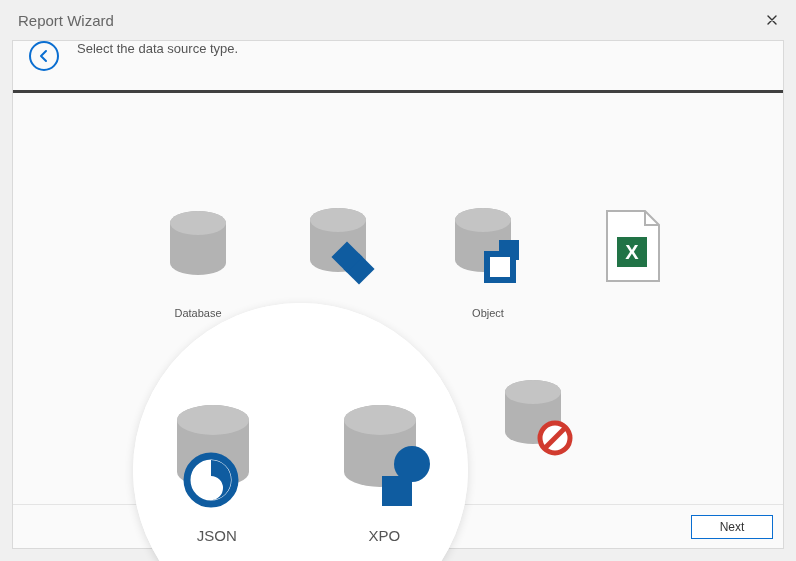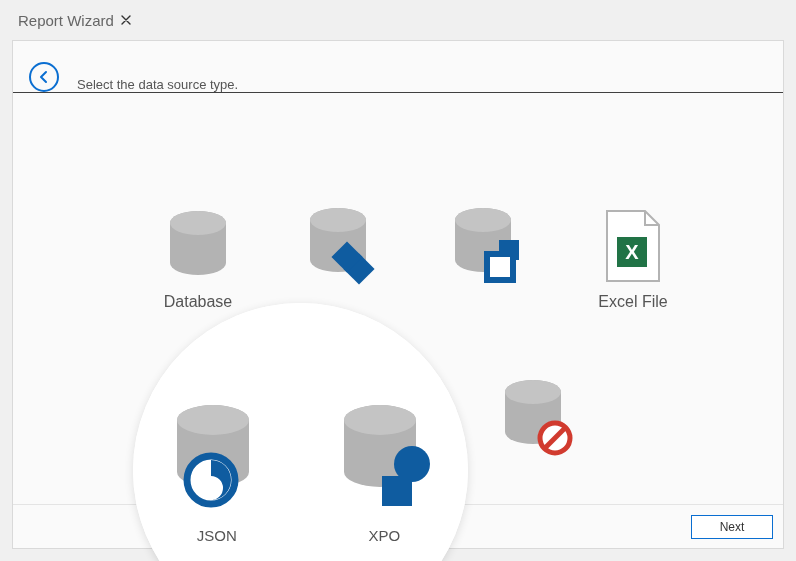--- a/index.html
+++ b/index.html
@@ -12,44 +12,44 @@
     color: #555;
     overflow: hidden;
     position: relative;
   }
 
   
   .title-bar {
     height: 40px;
     display: flex;
     align-items: center;
-    justify-content: flex-start;
+    justify-content: space-between;
     padding: 0 12px 0 18px;
   }
   .title-bar .title { color: #666; font-size: 15px; }
   .title-bar .close {
     font-size: 15px; cursor: pointer; color: #333; width: 24px; height: 24px;
     display: flex; align-items: center; justify-content: center;
   }
 
   
   .panel {
     position: absolute;
     left: 12px; right: 12px; top: 40px; bottom: 12px;
     background: #FAFAFA;
     border: 1px solid #D9D9D9;
   }
 
   
   .panel-header {
     height: 52px;
     display: flex;
-    align-items: flex-end;
+    align-items: flex-start;
     padding-left: 16px;
-    border-bottom: 1px solid #404040;
+    border-bottom: 3px solid #404040;
   }
   .back-btn {
     width: 30px; height: 30px;
     border: 2px solid #0A6ED1;
     border-radius: 50%;
     display: flex; align-items: center; justify-content: center;
     color: #0A6ED1;
     cursor: pointer;
     margin-right: 18px;
   }
@@ -63,21 +63,21 @@
   }
   .opt {
     position: absolute;
     width: 140px;
     text-align: center;
   }
   .opt .icon-wrap {
     width: 140px; height: 90px;
     display: flex; align-items: center; justify-content: center;
   }
-  .opt .label { margin-top: 0; color: #555; font-size: 16px; }
+  .opt .label { margin-top: 14px; color: #555; font-size: 11px; }
 
   
   .opt.r1c1 { left: 115px; top: 110px; }
   .opt.r1c2 { left: 260px; top: 110px; }
   .opt.r1c3 { left: 405px; top: 110px; }
   .opt.r1c4 { left: 550px; top: 110px; }
   
   .opt.r2c1 { left: 115px; top: 282px; }
   .opt.r2c2 { left: 260px; top: 282px; }
   .opt.r2c3 { left: 455px; top: 282px; }
@@ -188,32 +188,32 @@
           <ellipse cx="36" cy="14" rx="28" ry="12" fill="#B3B3B3"></ellipse>
           <path d="M8 14 V54 a28 12 0 0 0 56 0 V14" fill="#B3B3B3"></path>
           <ellipse cx="36" cy="14" rx="28" ry="12" fill="#C4C4C4"></ellipse>
           <g transform="translate(40,36)">
             <rect x="12" y="-2" width="20" height="20" fill="#0F5CA0"></rect>
             <rect x="0" y="12" width="26" height="26" fill="#FFFFFF"></rect>
             <rect x="0" y="12" width="26" height="26" fill="none" stroke="#0F5CA0" stroke-width="6"></rect>
           </g>
         </svg>
       </div>
+      <div class="label">Object</div>
     </div>
 
     <div class="opt r1c4">
       <div class="icon-wrap">
         <svg width="68" height="78" viewBox="0 0 68 78">
           <path d="M8 2 H46 L60 16 V72 H8 Z" fill="#FFFFFF" stroke="#B3B3B3" stroke-width="2"></path>
           <path d="M46 2 V16 H60" fill="none" stroke="#B3B3B3" stroke-width="2"></path>
           <rect x="18" y="28" width="30" height="30" fill="#217346"></rect>
           <text x="33" y="50" font-size="20" font-weight="bold" fill="#FFFFFF" text-anchor="middle" font-family="Arial">X</text>
         </svg>
       </div>
-      <div class="label">Excel File</div>
     </div>
 
     <div class="opt r2c1" style="opacity:0">
       <div class="icon-wrap"></div>
       <div class="label">JSON</div>
     </div>
     <div class="opt r2c2" style="opacity:0">
       <div class="icon-wrap"></div>
       <div class="label">XPO</div>
     </div>

